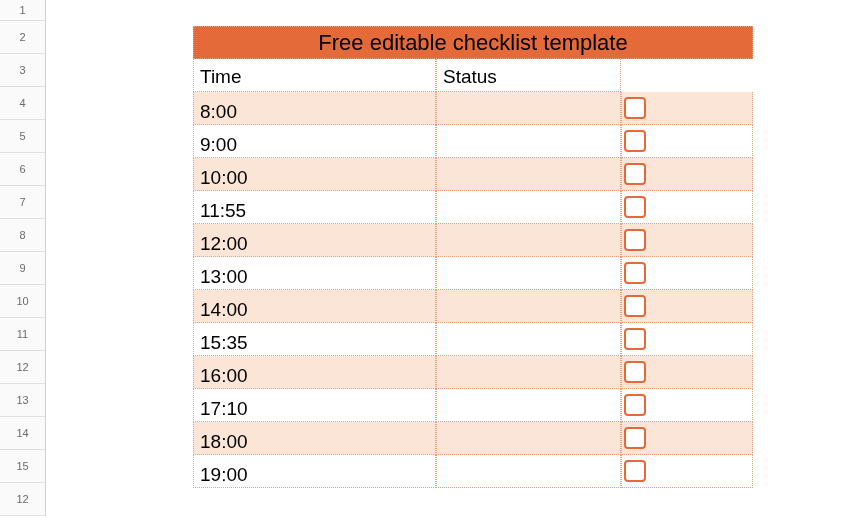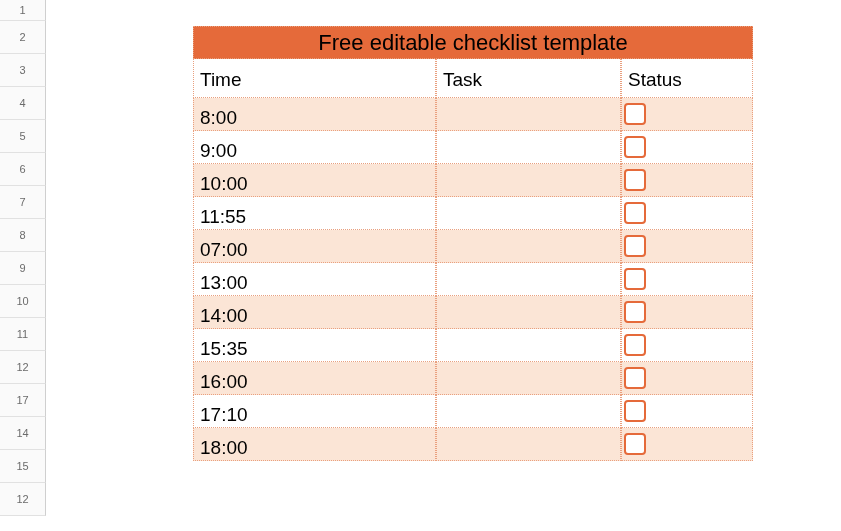--- a/index.html
+++ b/index.html
@@ -43,21 +43,21 @@
     height: 33px;
     background: #e56a3a;
     color: #000;
     font-size: 22px;
     display: flex;
     align-items: center;
     justify-content: center;
     border: 1px dotted #e9a07f;
   }
   .header-row {
-    height: 39px;
+    height: 33px;
     display: grid;
     grid-template-columns: 243px 185px 132px;
     font-size: 19px;
     color: #000;
     background: #ffffff;
   }
   .header-row > div {
     padding: 4px 6px 0 6px;
     border: 1px dotted #e9a07f;
     border-top: none;
@@ -102,32 +102,31 @@
   <div class="row-header">3</div>
   <div class="row-header">4</div>
   <div class="row-header">5</div>
   <div class="row-header">6</div>
   <div class="row-header">7</div>
   <div class="row-header">8</div>
   <div class="row-header">9</div>
   <div class="row-header">10</div>
   <div class="row-header">11</div>
   <div class="row-header">12</div>
-  <div class="row-header">17</div>
+  <div class="row-header">13</div>
   <div class="row-header">14</div>
   <div class="row-header">15</div>
   <div class="row-header">12</div>
 </div>
 
 <div class="sheet">
   <div class="title-row">Free editable checklist template</div>
 
   <div class="header-row">
     <div>Time</div>
-    <div>Task</div>
     <div>Status</div>
   </div>
 
   <div id="rows-container">
       <div class="data-row alt">
         <div>8:00</div>
         <div></div>
         <div class="status-cell">
           <div class="checkbox"></div>
         </div>
@@ -147,21 +146,21 @@
         </div>
       </div>
       <div class="data-row">
         <div>11:55</div>
         <div></div>
         <div class="status-cell">
           <div class="checkbox"></div>
         </div>
       </div>
       <div class="data-row alt">
-        <div>07:00</div>
+        <div>12:00</div>
         <div></div>
         <div class="status-cell">
           <div class="checkbox"></div>
         </div>
       </div>
       <div class="data-row">
         <div>13:00</div>
         <div></div>
         <div class="status-cell">
           <div class="checkbox"></div>
@@ -190,19 +189,26 @@
       </div>
       <div class="data-row">
         <div>17:10</div>
         <div></div>
         <div class="status-cell">
           <div class="checkbox"></div>
         </div>
       </div>
       <div class="data-row alt">
         <div>18:00</div>
+        <div></div>
+        <div class="status-cell">
+          <div class="checkbox"></div>
+        </div>
+      </div>
+      <div class="data-row">
+        <div>19:00</div>
         <div></div>
         <div class="status-cell">
           <div class="checkbox"></div>
         </div>
       </div>
     </div>
 </div>
 
 </body></html>

